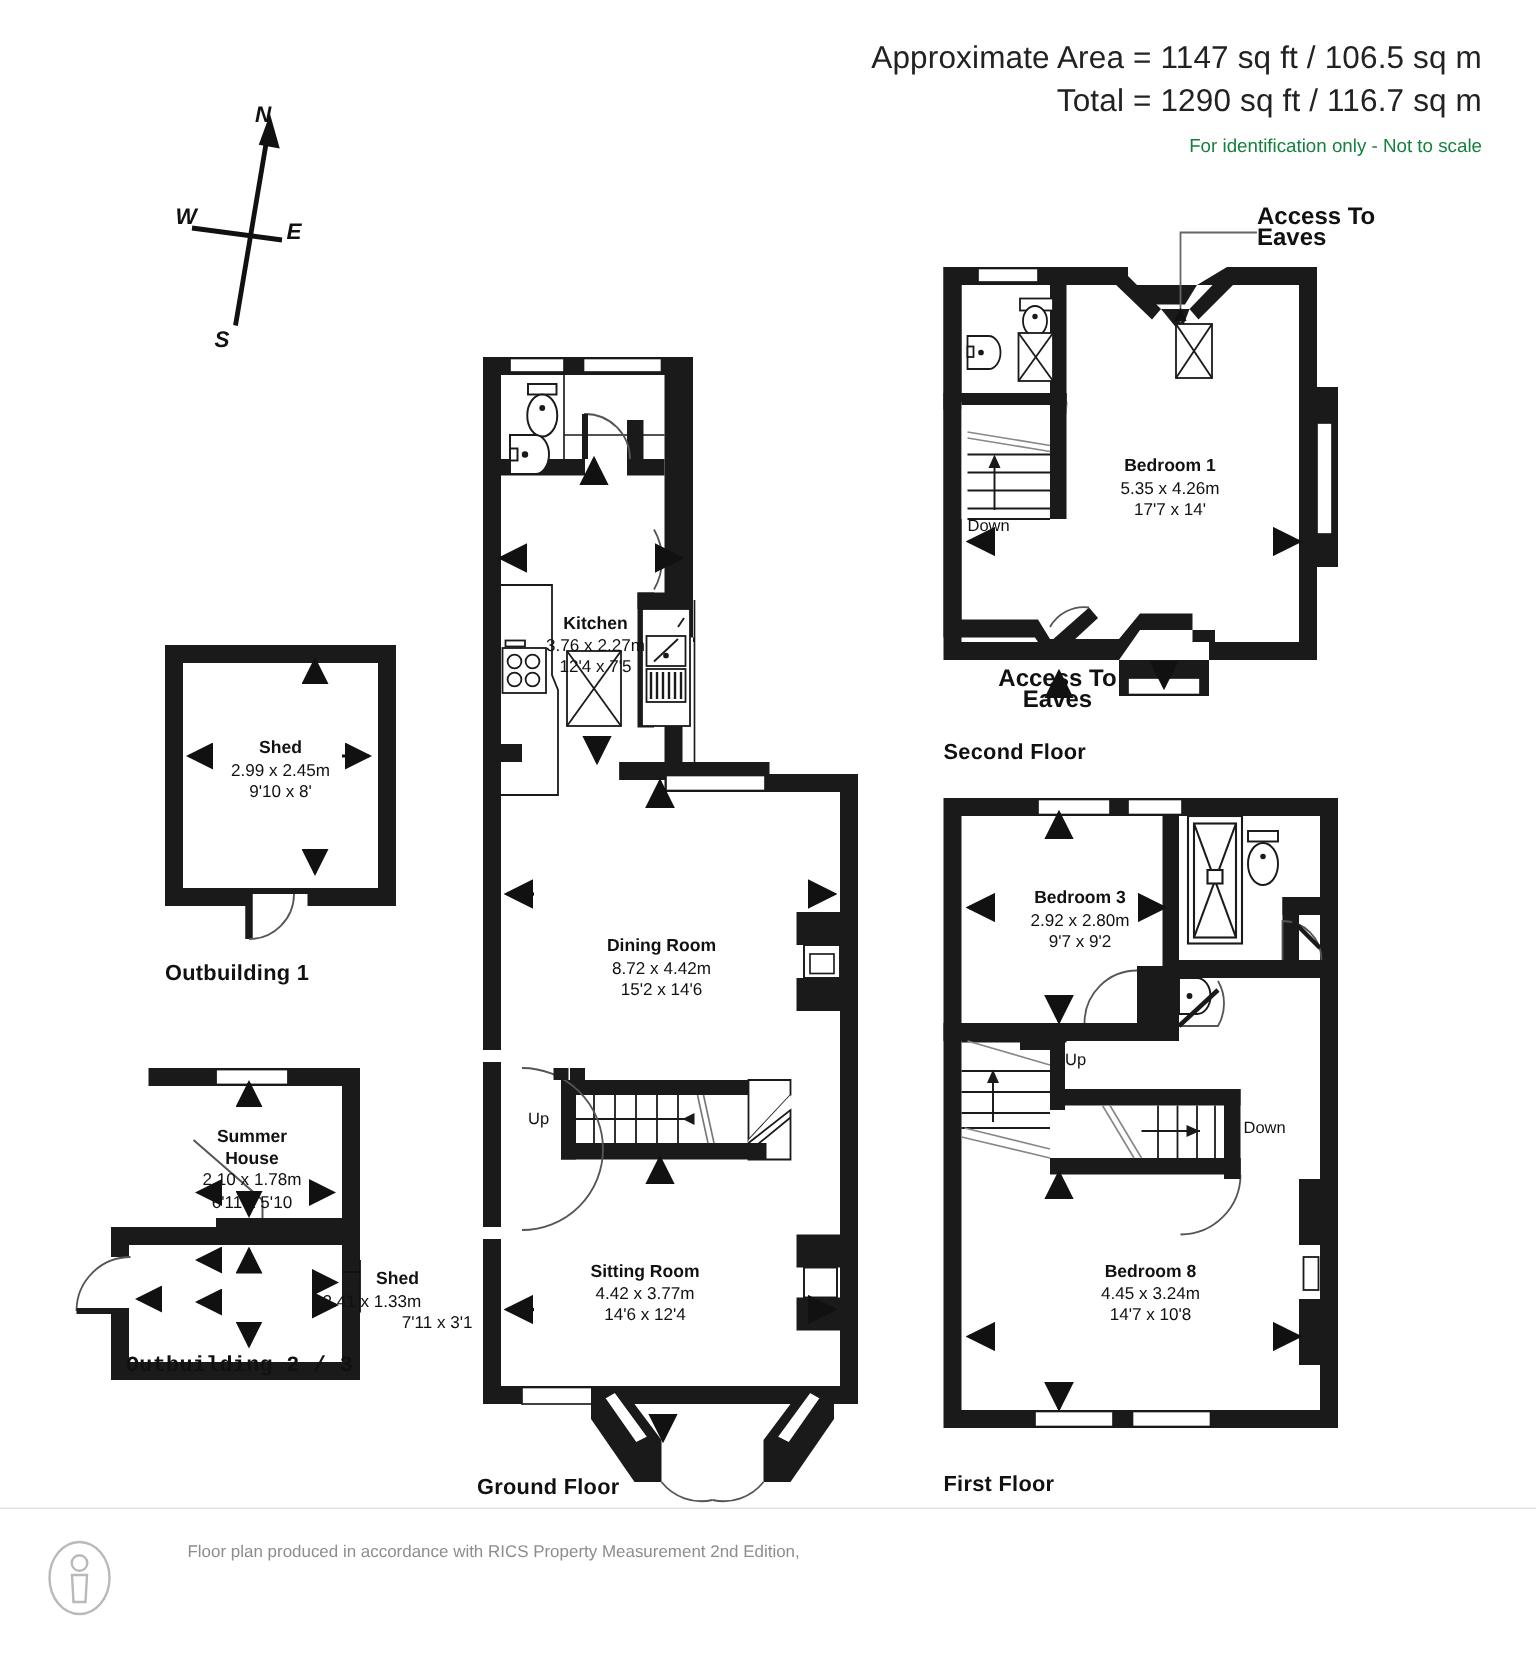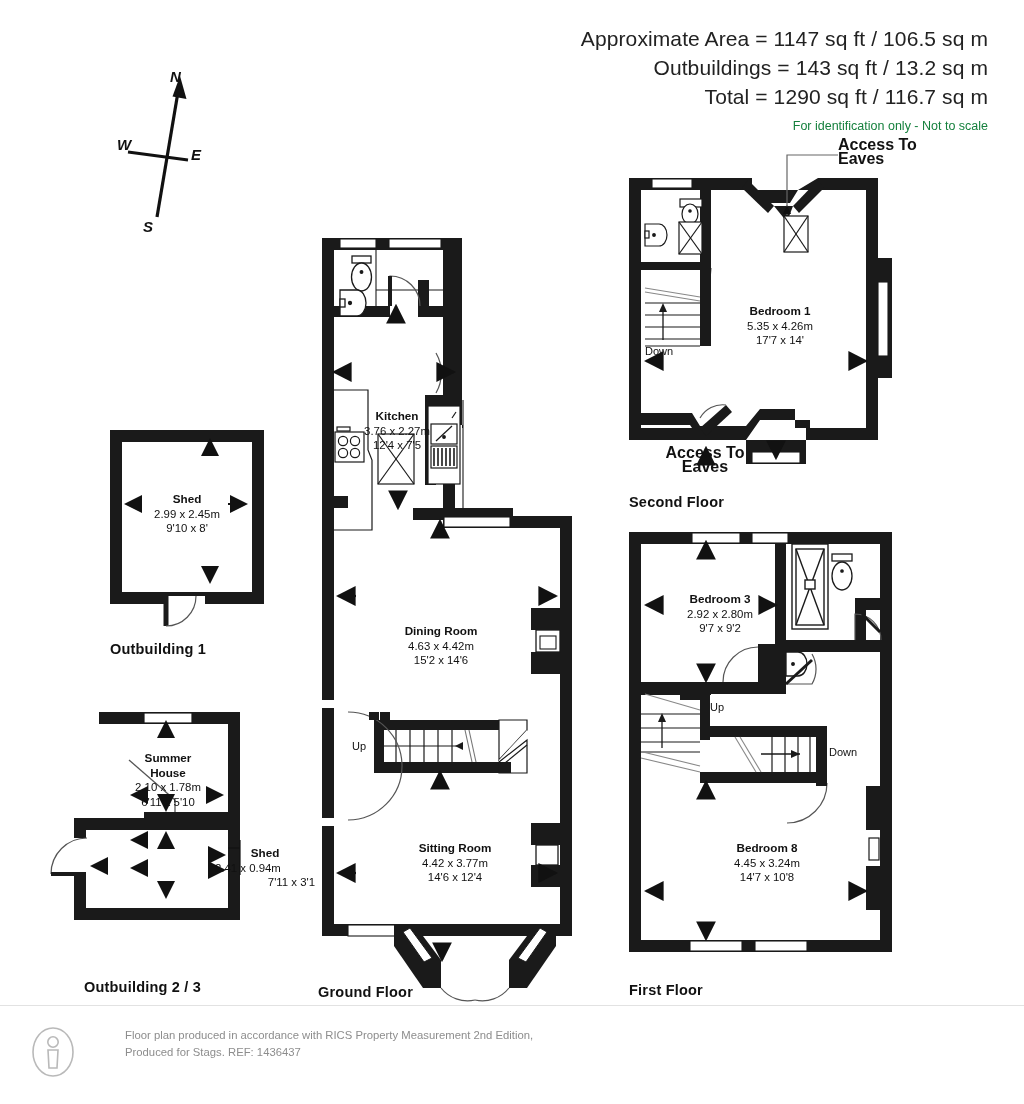--- a/index.html
+++ b/index.html
@@ -438,43 +438,42 @@
       <line x1="850" y1="891" x2="866" y2="891" marker-end="url(#arrH)"></line>
       <line x1="706" y1="925" x2="706" y2="939" marker-end="url(#arrH)"></line>
     </g>
   </g>
 
   </g>
 </svg>
 
 <div class="hdr" style="right:36px;top:24px;width:640px;">
   <div class="hdr-line">Approximate Area = 1147 sq ft / 106.5 sq m</div>
-  <div class="hdr-line">Outbuildings = 143 sq ft / 13.2 sq m</div>
   <div class="hdr-line">Total = 1290 sq ft / 116.7 sq m</div>
   <div class="hdr-note">For identification only - Not to scale</div>
 </div>
 
 <div class="compass-letter" style="left:170px;top:68px;">N</div>
 <div class="compass-letter" style="left:143px;top:218px;">S</div>
 <div class="compass-letter" style="left:191px;top:146px;">E</div>
 <div class="compass-letter" style="left:117px;top:136px;">W</div>
 
 <div class="roomlabel" style="left:317px;top:409px;width:160px;">
   <span class="rname">Kitchen</span>
   <span class="rdim">3.76 x 2.27m</span>
   <span class="rdim">12'4 x 7'5</span>
 </div>
 
 <div class="roomlabel" style="left:361px;top:624px;width:160px;">
   <span class="rname">Dining Room</span>
-  <span class="rdim">4.63 x 4.42m</span>
+  <span class="rdim">8.72 x 4.42m</span>
   <span class="rdim">15'2 x 14'6</span>
 </div>
 
-<div class="roomlabel" style="left:375px;top:841px;width:160px;">
+<div class="roomlabel" style="left:350px;top:841px;width:160px;">
   <span class="rname">Sitting Room</span>
   <span class="rdim">4.42 x 3.77m</span>
   <span class="rdim">14'6 x 12'4</span>
 </div>
 
 <div class="stairword" style="left:352px;top:740px;">Up</div>
 <div class="floorlabel" style="left:318px;top:984px;">Ground Floor</div>
 
 <div class="roomlabel" style="left:700px;top:304px;width:160px;">
   <span class="rname">Bedroom 1</span>
@@ -516,27 +515,26 @@
 
 <div class="roomlabel" style="left:98px;top:751px;width:140px;">
   <span class="rname">Summer</span>
   <span class="rname">House</span>
   <span class="rdim">2.10 x 1.78m</span>
   <span class="rdim">6'11 x 5'10</span>
 </div>
 
 <div class="roomlabel" style="left:215px;top:846px;width:120px;text-align:left;">
   <span class="rname" style="text-align:center;width:100px;">Shed</span>
-  <span class="rdim">2.41 x 0.94m</span>
+  <span class="rdim">2.41 x 1.33m</span>
   <span class="rdim" style="text-align:right;width:100px;">7'11 x 3'1</span>
 </div>
-<div class="floorlabel" style="left:84px;top:979px;">Outbuilding 2 / 3</div>
+<div class="floorlabel" style="left:84px;top:903px;font-family:Liberation Mono, monospace;">Outbuilding 2 / 3</div>
 
 <div class="divider"></div>
 <svg class="personicon" viewBox="0 0 44 52">
   <ellipse cx="22" cy="26" rx="20" ry="24" fill="none" stroke="#b9b9b9" stroke-width="1.6"></ellipse>
   <circle cx="22" cy="16" r="5.2" fill="none" stroke="#b9b9b9" stroke-width="1.6"></circle>
   <path d="M17,24 L27,24 L26,42 L18,42 Z" fill="none" stroke="#b9b9b9" stroke-width="1.6"></path>
 </svg>
 <div class="footer">
   <span class="fl">Floor plan produced in accordance with RICS Property Measurement 2nd Edition,</span>
-  <span class="fl">Produced for Stags.   REF: 1436437</span>
 </div>
 
 </body></html>

